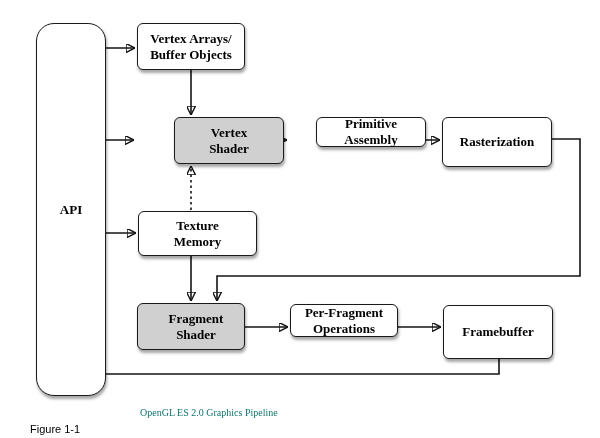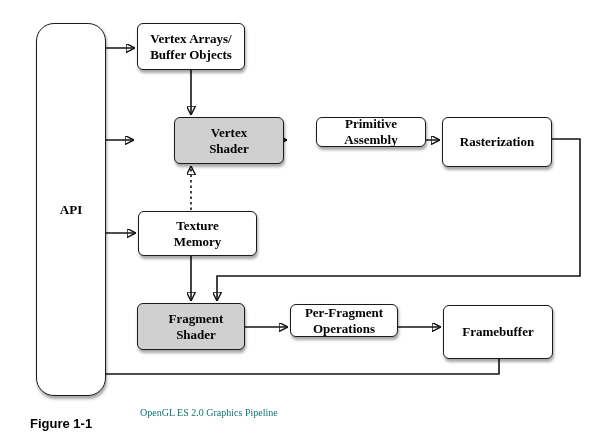--- a/index.html
+++ b/index.html
@@ -23,22 +23,22 @@
   #n-vertex-arrays      { left: 137px; top: 23px;  width: 108px; height: 47px; }
   #n-vertex-shader      { left: 136px; top: 117px; width: 110px; height: 47px; margin-left: 38px; }
   #n-primitive-assembly { left: 280px; top: 117px; width: 110px; height: 30px; margin-left: 36px; }
   #n-rasterization      { left: 442px; top: 117px; width: 110px; height: 50px; }
   #n-texture-memory     { left: 138px; top: 211px; width: 119px; height: 45px; }
   #n-fragment-shader    { left: 137px; top: 303px; width: 108px; height: 47px; }
   #n-per-fragment       { left: 290px; top: 304px; width: 108px; height: 33px; }
   #n-framebuffer        { left: 443px; top: 305px; width: 110px; height: 54px; }
   .caption { position: absolute; left: 0; top: 407px; width: 600px; height: 24px; }
   .fig-label {
-    position: absolute; left: 30px; top: 9px;
-    font-weight: bold; font-size: 13px; color: #000000;
+    position: absolute; left: 30px; top: 16px;
+    font-weight: normal; font-size: 11px; color: #000000;
   }
   .fig-title {
     position: absolute; left: 140px; top: 0;
     font-family: "Liberation Serif", serif; font-weight: normal;
     font-size: 10px; color: #0f766e; white-space: nowrap;
   }
 </style>
 </head>
 <body>
 

